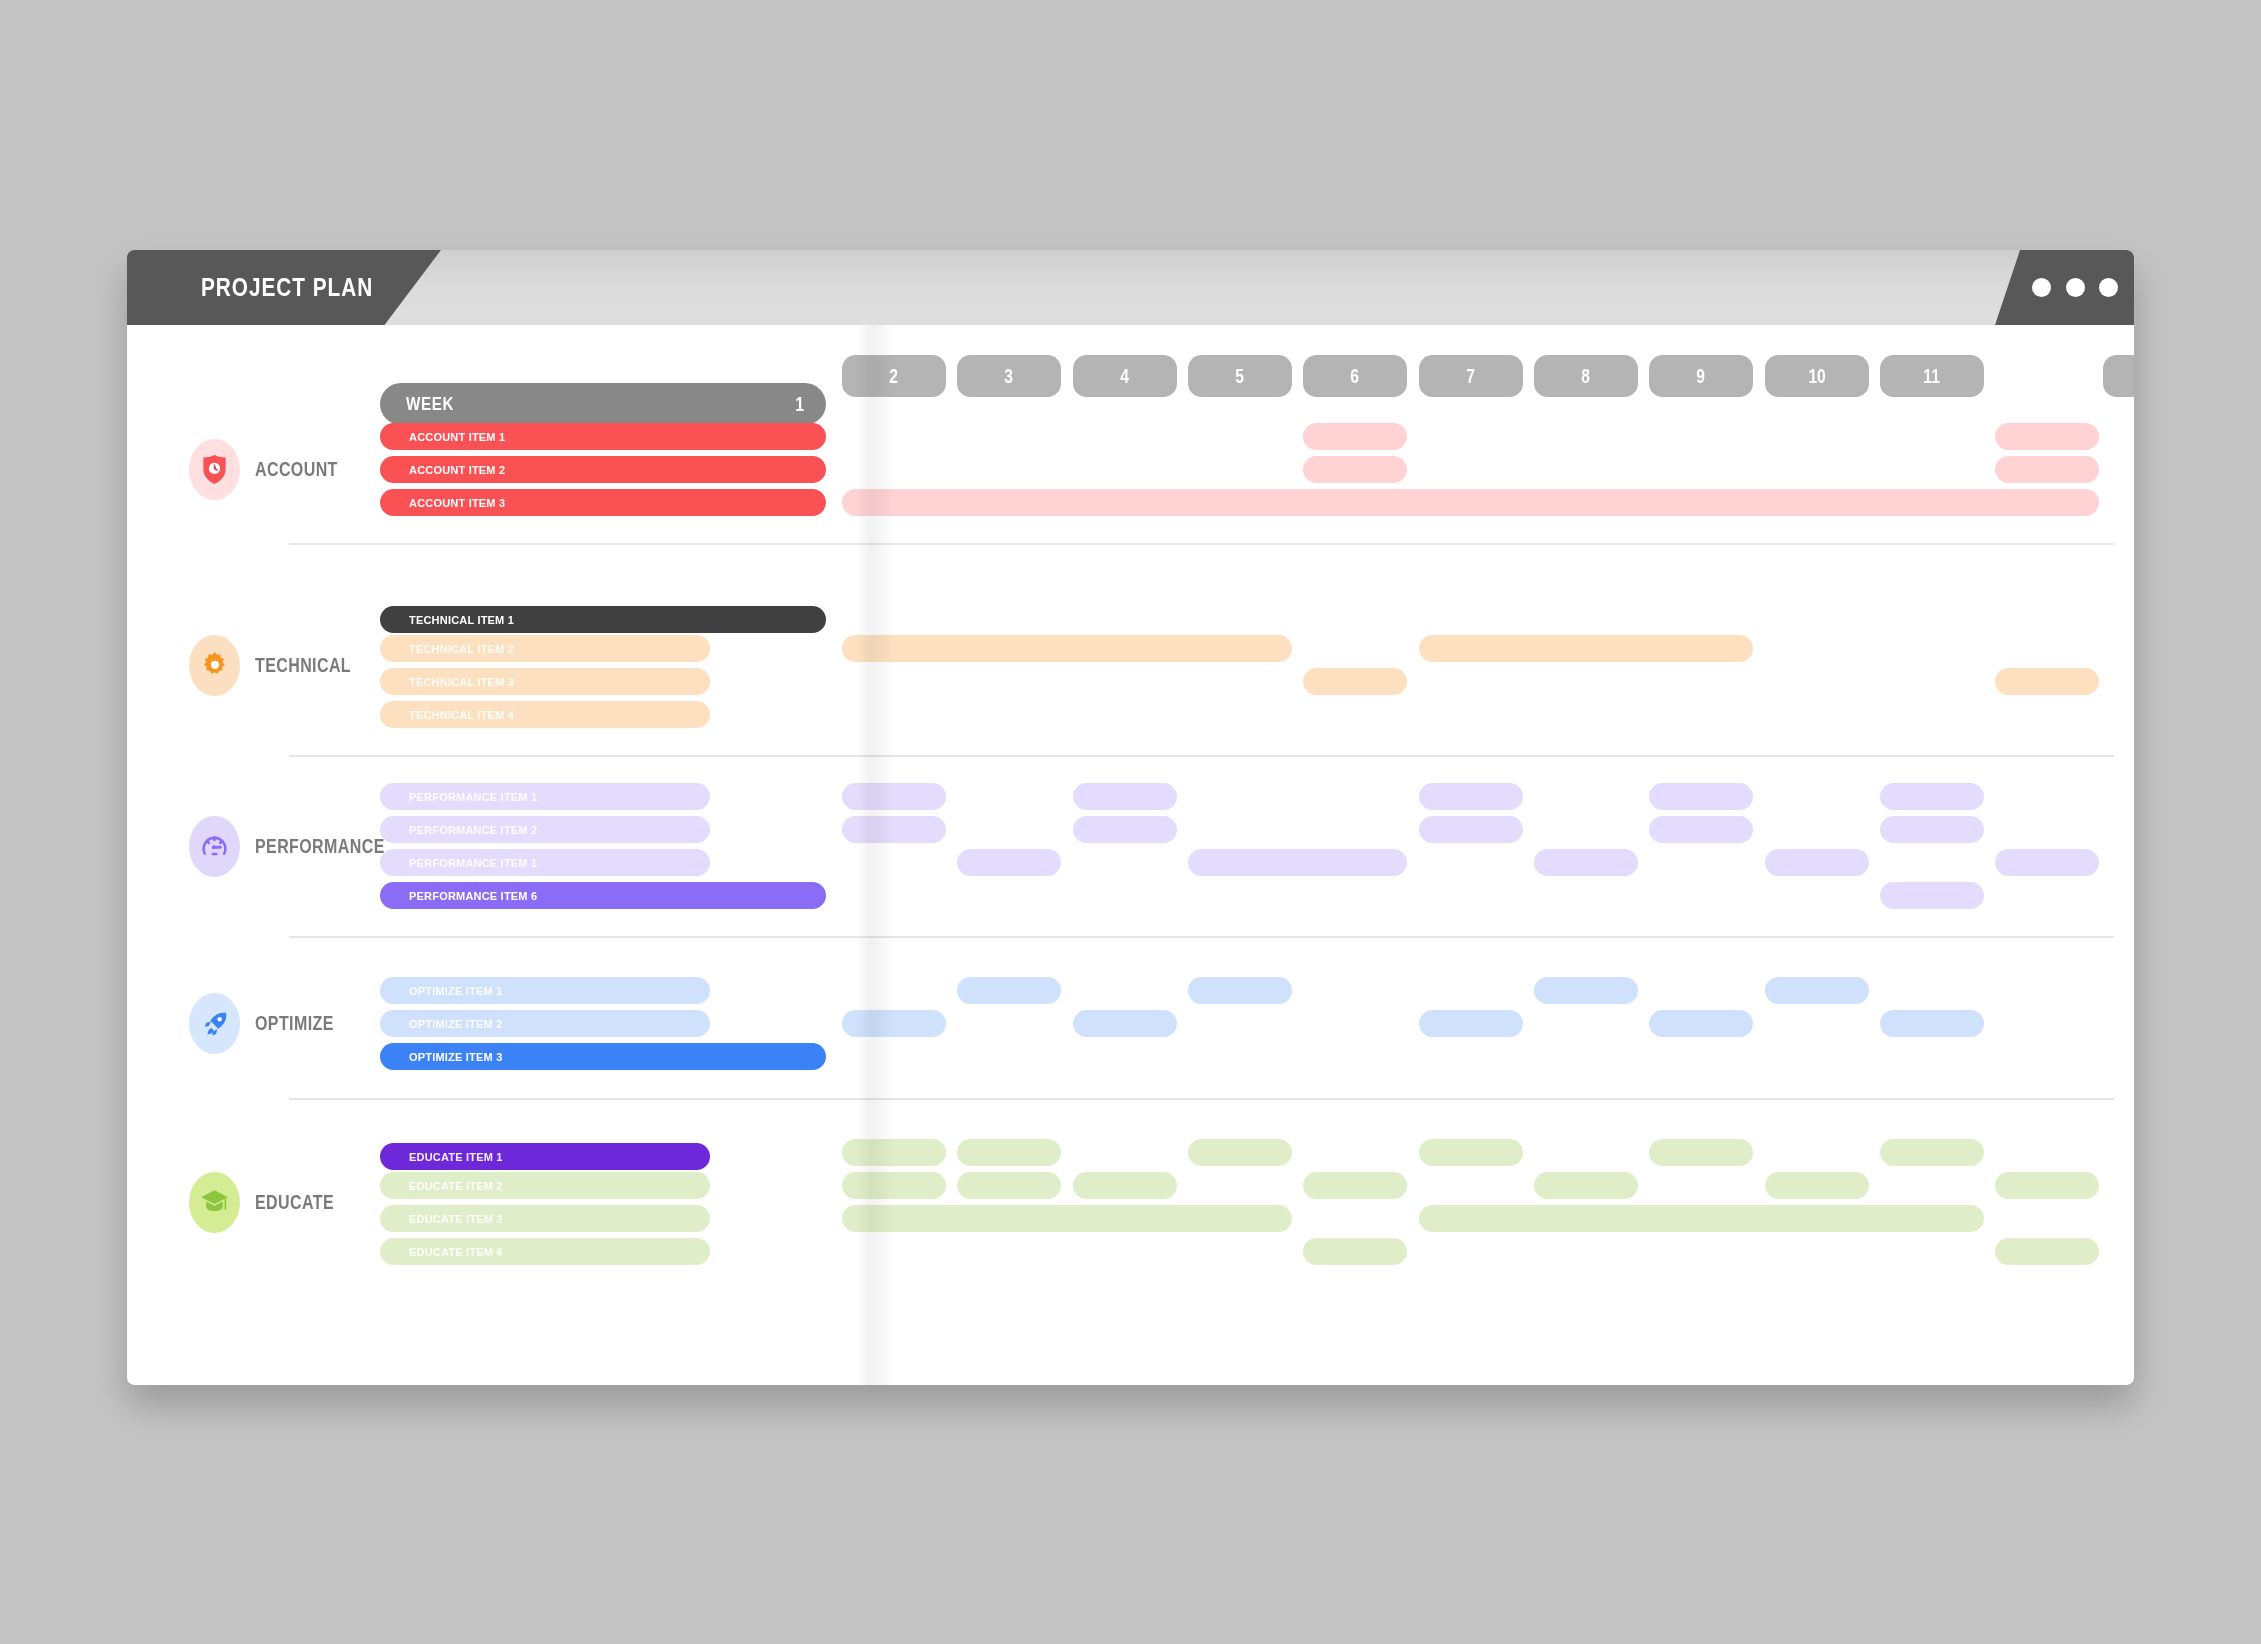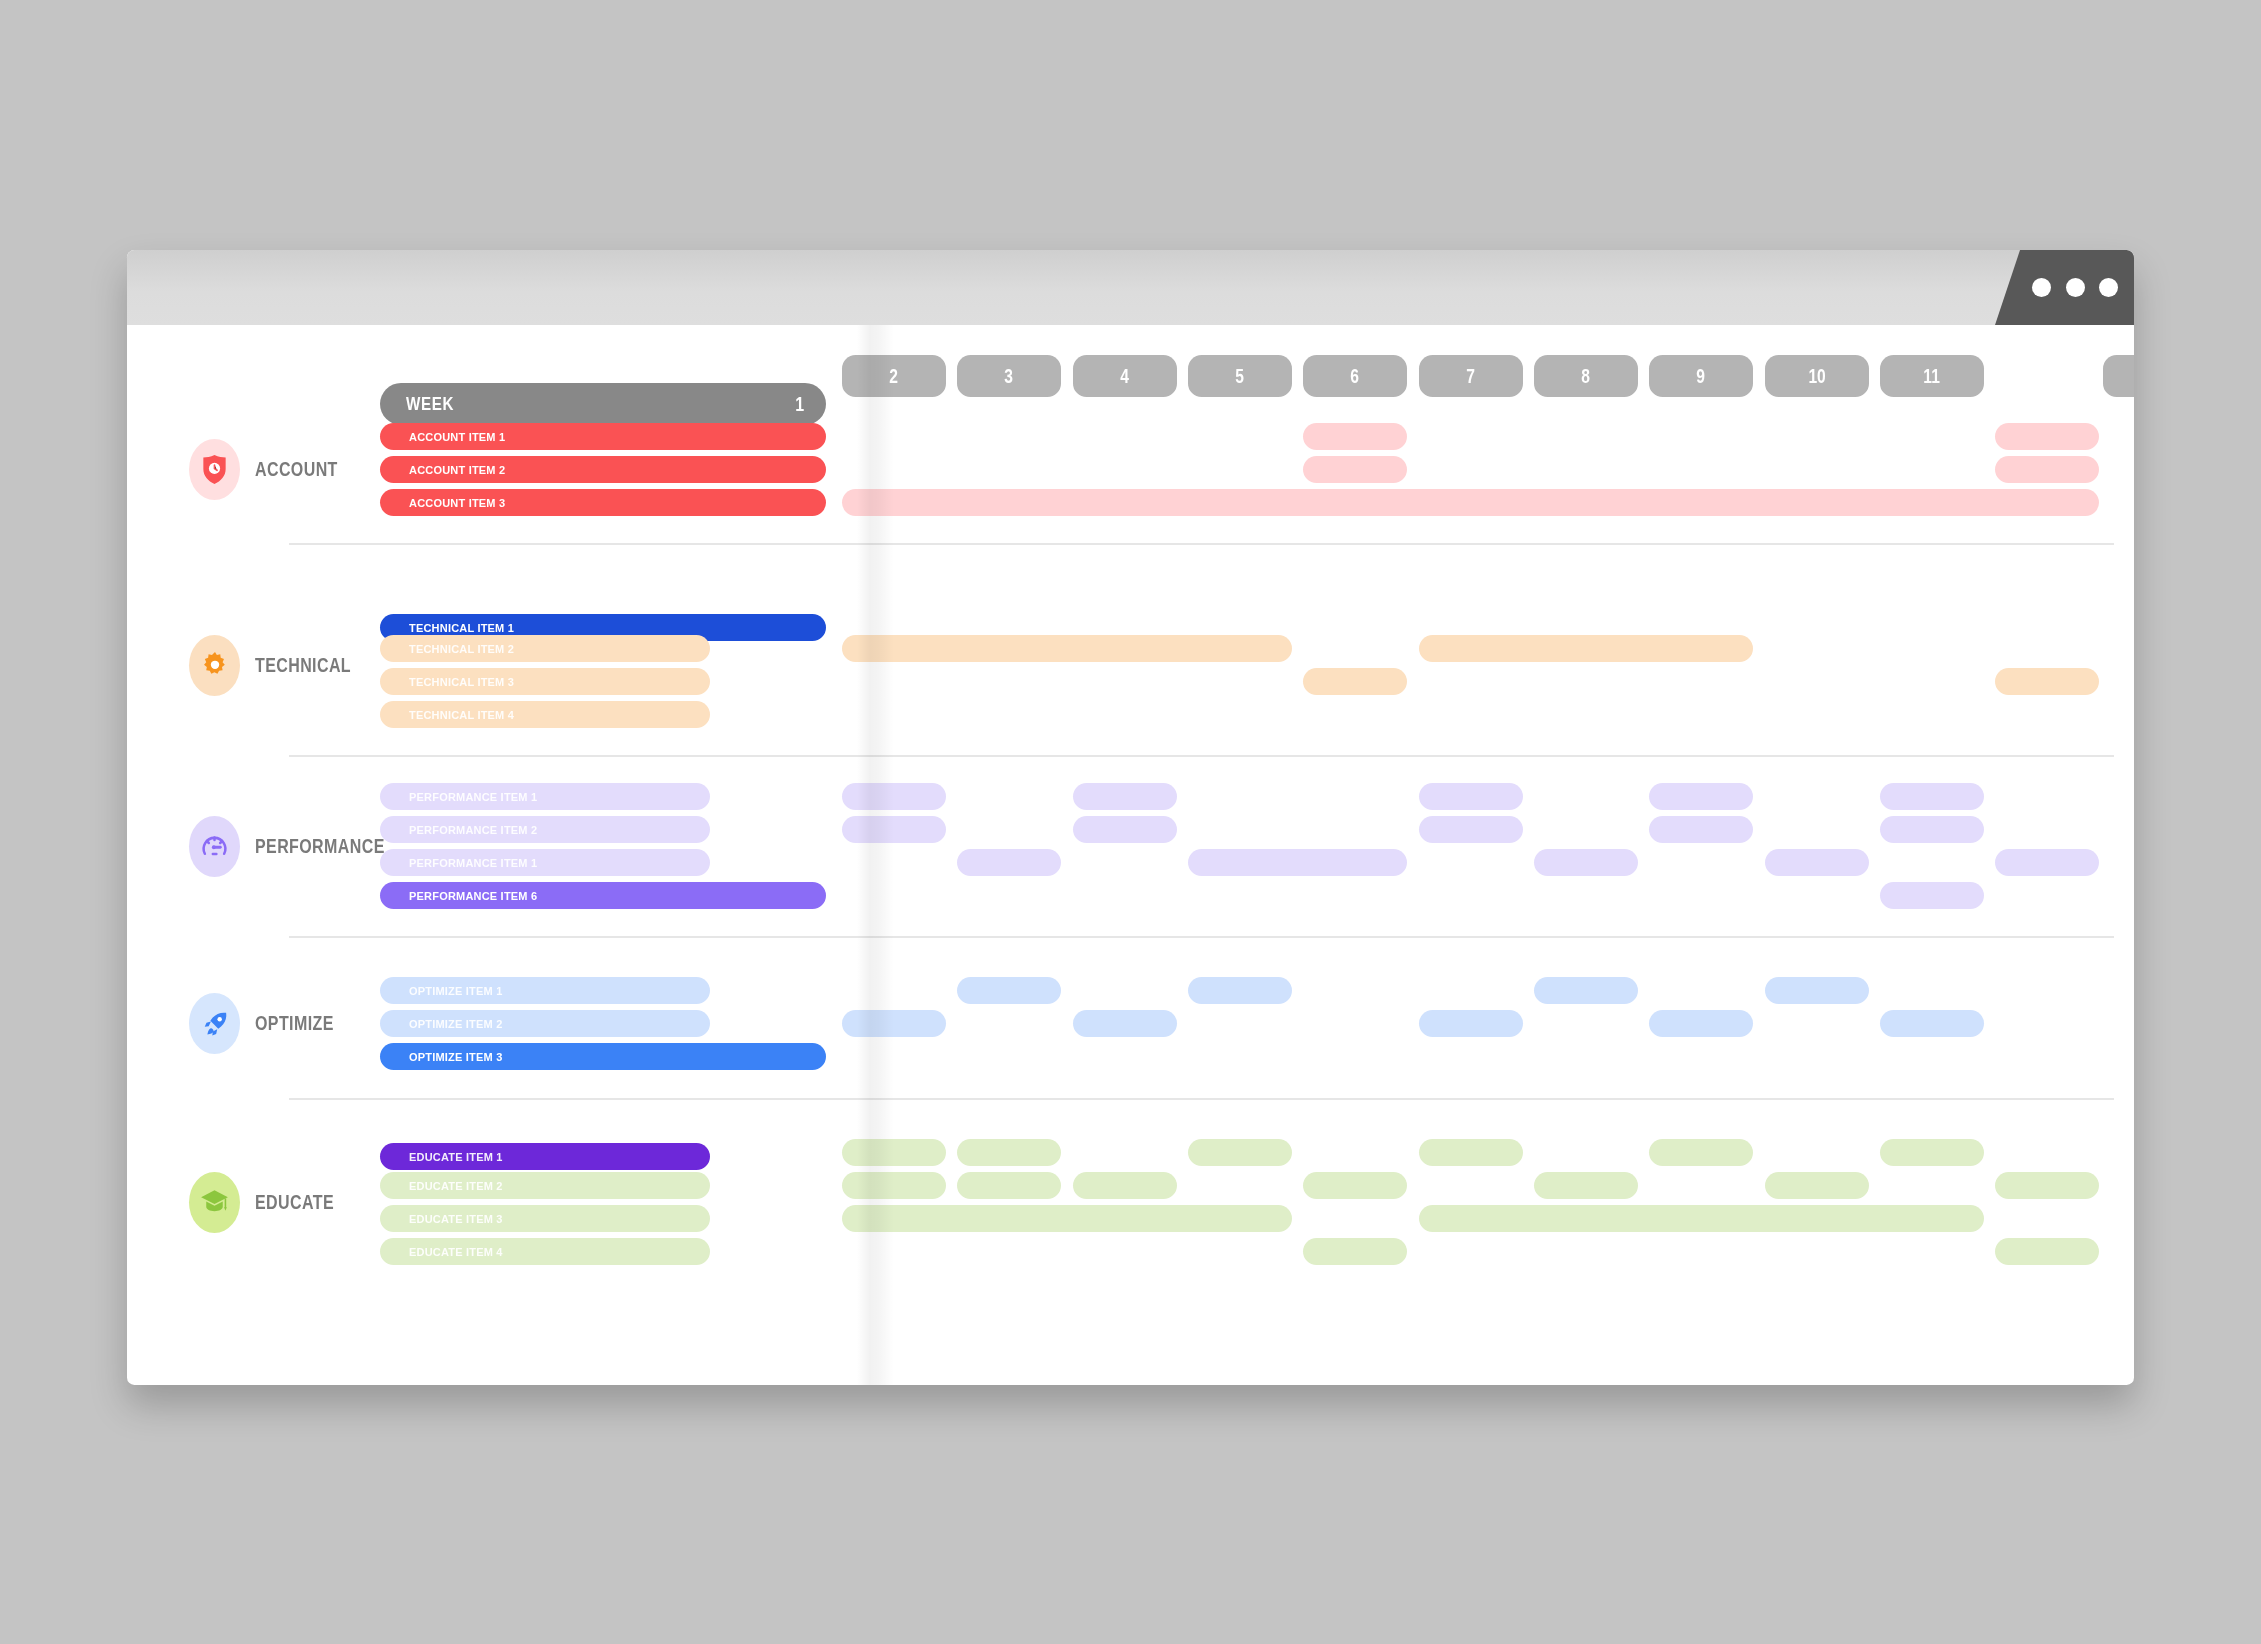--- a/index.html
+++ b/index.html
@@ -119,20 +119,23 @@
     position:absolute;height:27px;border-radius:13.6px;z-index:10;
   }
 </style>
 </head>
 <body>
 
 <div class="stage">
   <div class="window">
 
     <div class="titlebar">
+      <div class="title-tab">
+        <div class="title-text">PROJECT PLAN</div>
+      </div>
       <div class="chrome-tab">
         <div class="dot"></div>
         <div class="dot"></div>
         <div class="dot"></div>
       </div>
     </div>
 
     <div class="header-row" id="header-row">
         <div class="week-pill" style="left: 253px; width: 446px;">
           <div class="wk-label">WEEK</div>
@@ -200,21 +203,21 @@
         </div>
         <div class="divider" style="top: 293px;"></div>
         <div class="group" style="top: 352px; height: 136px;">
           <div class="grp-icon" style="left: 62px; top: 33px; background: rgb(251, 223, 192);">
             <svg width="28" height="28" viewBox="0 0 24 24">
               <path fill="#f7941e" d="M12 0l1.6 2.5 2.9-.6.4 3 2.8 1-1.2 2.8 1.9 2.3-2.4 1.8.5 2.9-3 .4-1.4 2.6-2.6-1.4-2.6 1.4-1.4-2.6-3-.4.5-2.9L2.6 11l1.9-2.3-1.2-2.8 2.8-1 .4-3 2.9.6z"></path>
               <circle cx="12" cy="11" r="3.6" fill="#fff"></circle>
             </svg>
           </div>
           <div class="grp-name" style="left: 128px; top: 52px;">TECHNICAL</div>
-          <div class="task-label" style="top: 12px; left: 253px; width: 446px; background: #1d4ed8; color: rgb(255, 255, 255);">
+          <div class="task-label" style="top: 4px; left: 253px; width: 446px; background: #404040; color: rgb(255, 255, 255);">
             <span>TECHNICAL ITEM 1</span>
           </div>
           <div class="task-label" style="top: 33px; left: 253px; width: 330px; background: rgb(252, 224, 192); color: rgba(255, 255, 255, 0.92);">
             <span>TECHNICAL ITEM 2</span>
           </div>
           <div class="bar" style="top: 33px; left: 715px; width: 450px; background: rgb(252, 224, 192);"></div>
           <div class="bar" style="top: 33px; left: 1292px; width: 334px; background: rgb(252, 224, 192);"></div>
           <div class="task-label" style="top: 66px; left: 253px; width: 330px; background: rgb(252, 224, 192); color: rgba(255, 255, 255, 0.92);">
             <span>TECHNICAL ITEM 3</span>
           </div>

